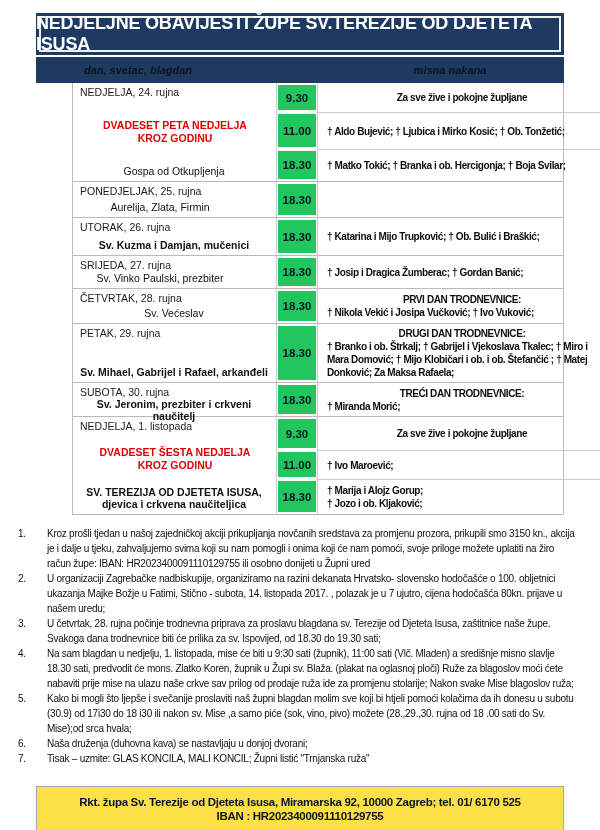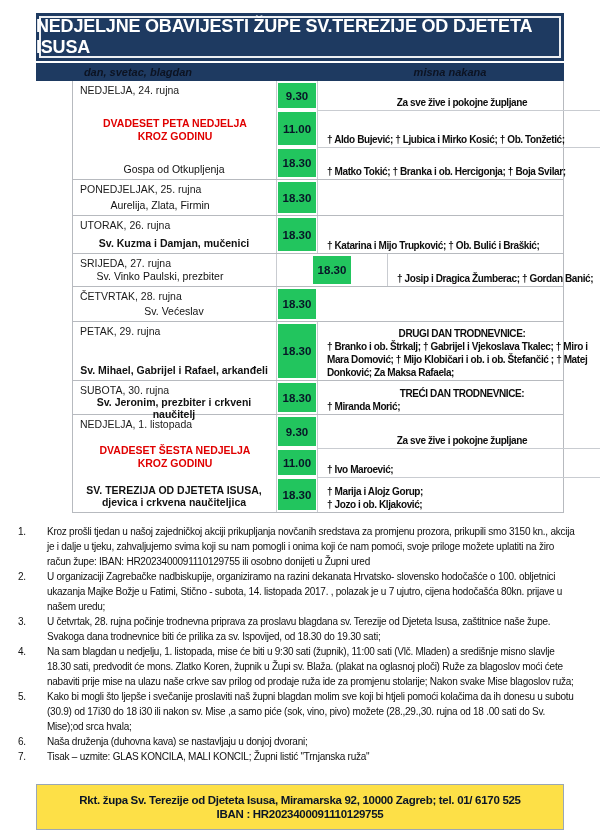--- a/index.html
+++ b/index.html
@@ -5,44 +5,44 @@
   html,body { margin:0; padding:0; }
   body {
     width:600px; height:830px; background:#ffffff;
     font-family:"Liberation Sans", sans-serif; color:#111;
     position:relative; overflow:hidden;
   }
   .sheet { width:528px; margin:0 auto; padding-top:13px; }
 
   
   .title-bar {
-    height:48px; background:#1e3a61;
+    height:42px; background:#1e3a61;
     display:flex; align-items:center; justify-content:center;
     color:#ffffff; font-weight:bold; font-size:18px; letter-spacing:-0.2px;
     box-shadow: inset 0 0 0 3px #1e3a61, inset 0 0 0 5px rgba(255,255,255,0.92);
     margin-bottom:2px;
   }
 
   
   .subhdr {
-    height:18px; background:#1e3a61;
+    height:26px; background:#1e3a61;
     display:grid; grid-template-columns:204px 40px 284px; align-items:center;
     color:#0c1322; font-style:italic; font-weight:bold; font-size:11px;
   }
   .subhdr .lbl { text-align:center; }
   .subhdr .lbl.right { transform:translateX(28px); }
 
   
   .tbl { border:1px solid #b7babf; border-top:none;margin-left:36px; }
   .grp { display:grid; grid-template-columns:204px 40px 284px; }
   .grp + .grp { border-top:1px solid #b7babf; }
   .g1 { grid-template-rows:29px 37px 32px; }
   .g8 { grid-template-rows:33px 29px 35px; }
   .g2 { grid-template-rows:35px; } .g3 { grid-template-rows:37px; }
-  .g4 { grid-template-rows:32px;gap:35px; } .g5 { grid-template-rows:34px; }
+  .g4 { grid-template-rows:32px; } .g5 { grid-template-rows:34px; }
   .g6 { grid-template-rows:58px; } .g7 { grid-template-rows:33px; }
 
   .dc {
     grid-column:1; border-right:1px solid #c9ccd1;
     display:flex; flex-direction:column; justify-content:space-between;
     padding:3px 0 4px 7px; font-size:10.5px;
   }
   .dc.span3 { grid-row:1 / 4; }
   .day-label { text-align:left; color:#1a1a1a; }
   .saint { text-align:center; padding-right:8px; }
@@ -51,21 +51,21 @@
   .feast { text-align:center; color:#e00000; font-weight:bold; font-size:10.5px;
            line-height:13px; padding:0 14px 0 8px; }
 
   .tm {
     grid-column:2; margin:2px 1px; background:#22c55e;
     display:flex; align-items:center; justify-content:center;
     color:#071627; font-weight:bold; font-size:11.5px;
   }
   .mi {
     grid-column:3; border-left:1px solid #c9ccd1;
-    display:flex; flex-direction:column; justify-content:flex-end;
+    display:flex; flex-direction:column; justify-content:center;
     padding:1px 4px 1px 9px;
     font-weight:bold; font-size:10px; letter-spacing:-0.4px; line-height:13px;
     color:#0d0d0d;
   }
   .mi.bt { border-top:1px solid #c9ccd1; }
   .mi.center { text-align:center; }
   .mi .hdr { text-align:center; }
   .mi .names { white-space:nowrap; }
   .mi .names.wrap { white-space:normal; }
 
@@ -151,20 +151,24 @@
         <span class="names">† Josip i Dragica Žumberac; † Gordan Banić;</span>
       </div>
     </div>
 
     <div class="grp g5">
       <div class="dc">
         <div class="day-label">ČETVRTAK, 28. rujna</div>
         <div class="saint">Sv. Većeslav</div>
       </div>
       <div class="tm">18.30</div>
+      <div class="mi">
+        <span class="hdr">PRVI DAN TRODNEVNICE:</span>
+        <span class="names">† Nikola Vekić i Josipa Vučković;  † Ivo Vuković;</span>
+      </div>
     </div>
 
     <div class="grp g6">
       <div class="dc">
         <div class="day-label">PETAK, 29. rujna</div>
         <div class="saint bold">Sv. Mihael, Gabrijel i Rafael, arkanđeli</div>
       </div>
       <div class="tm">18.30</div>
       <div class="mi">
         <span class="hdr">DRUGI DAN TRODNEVNICE:</span>

